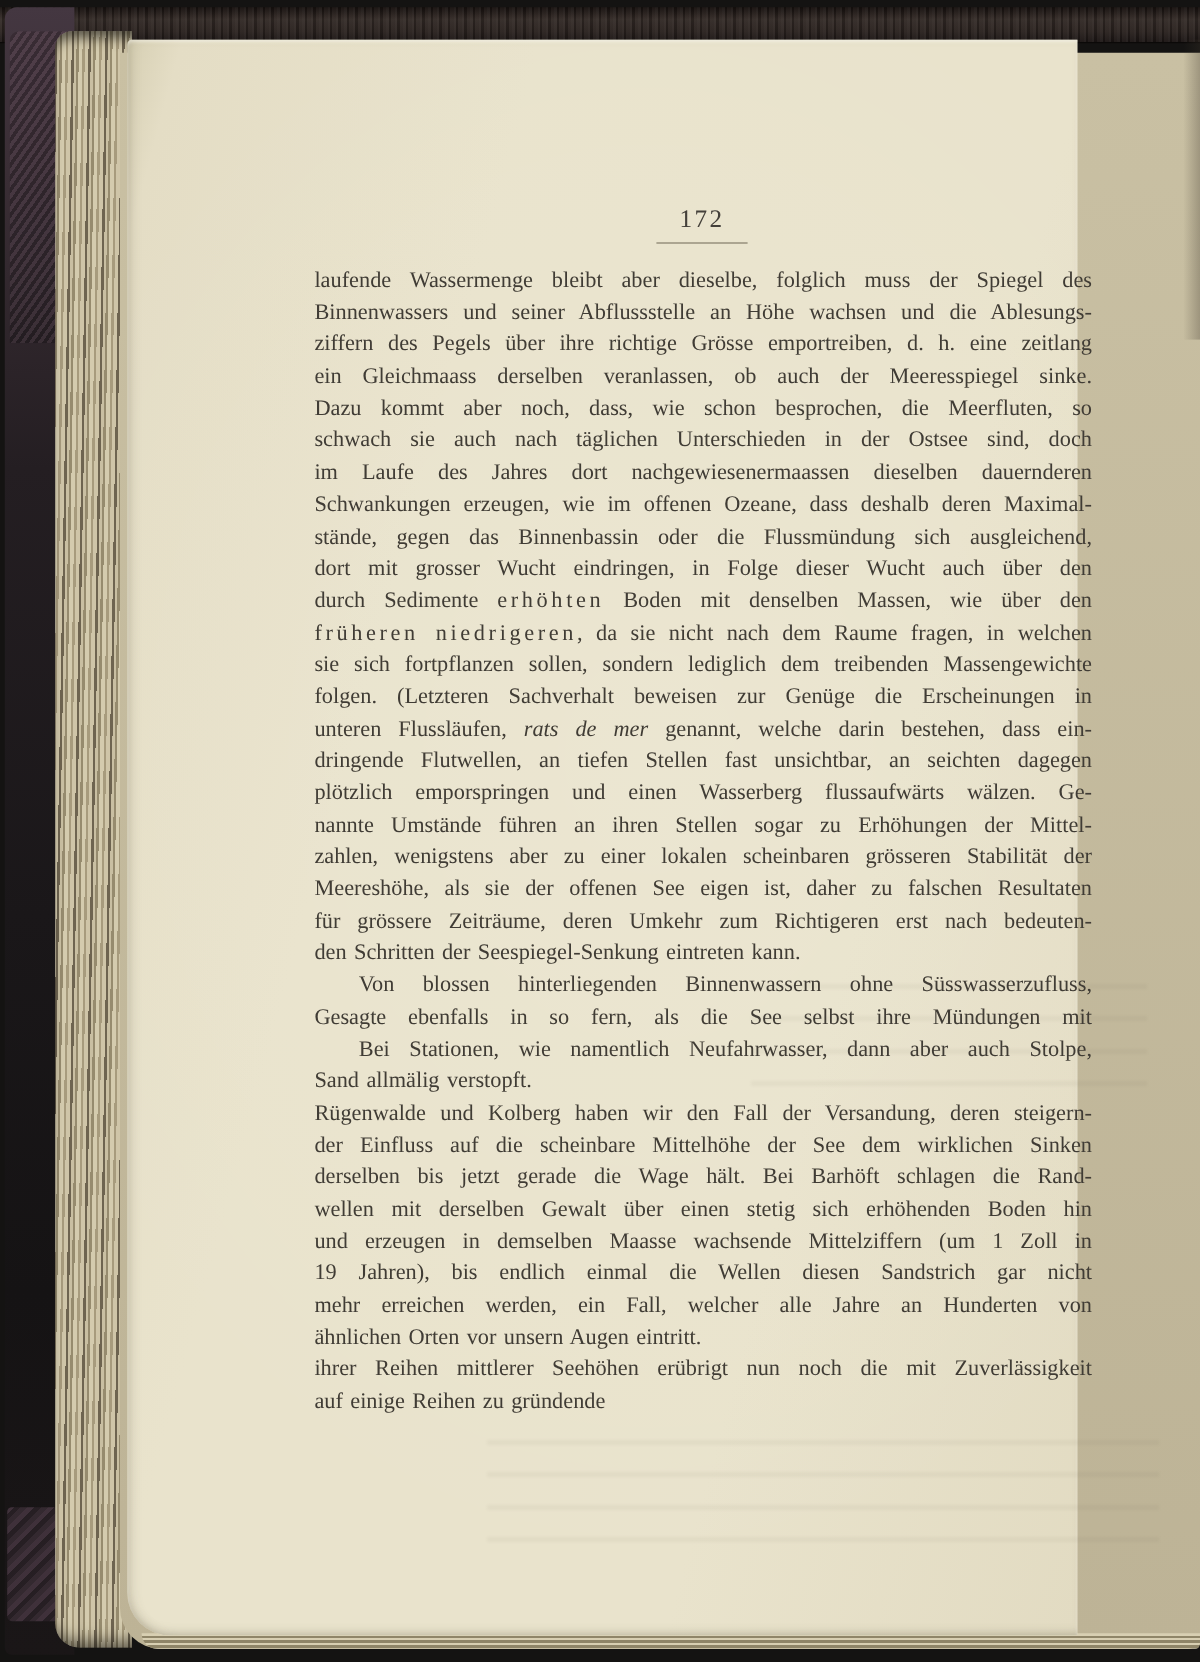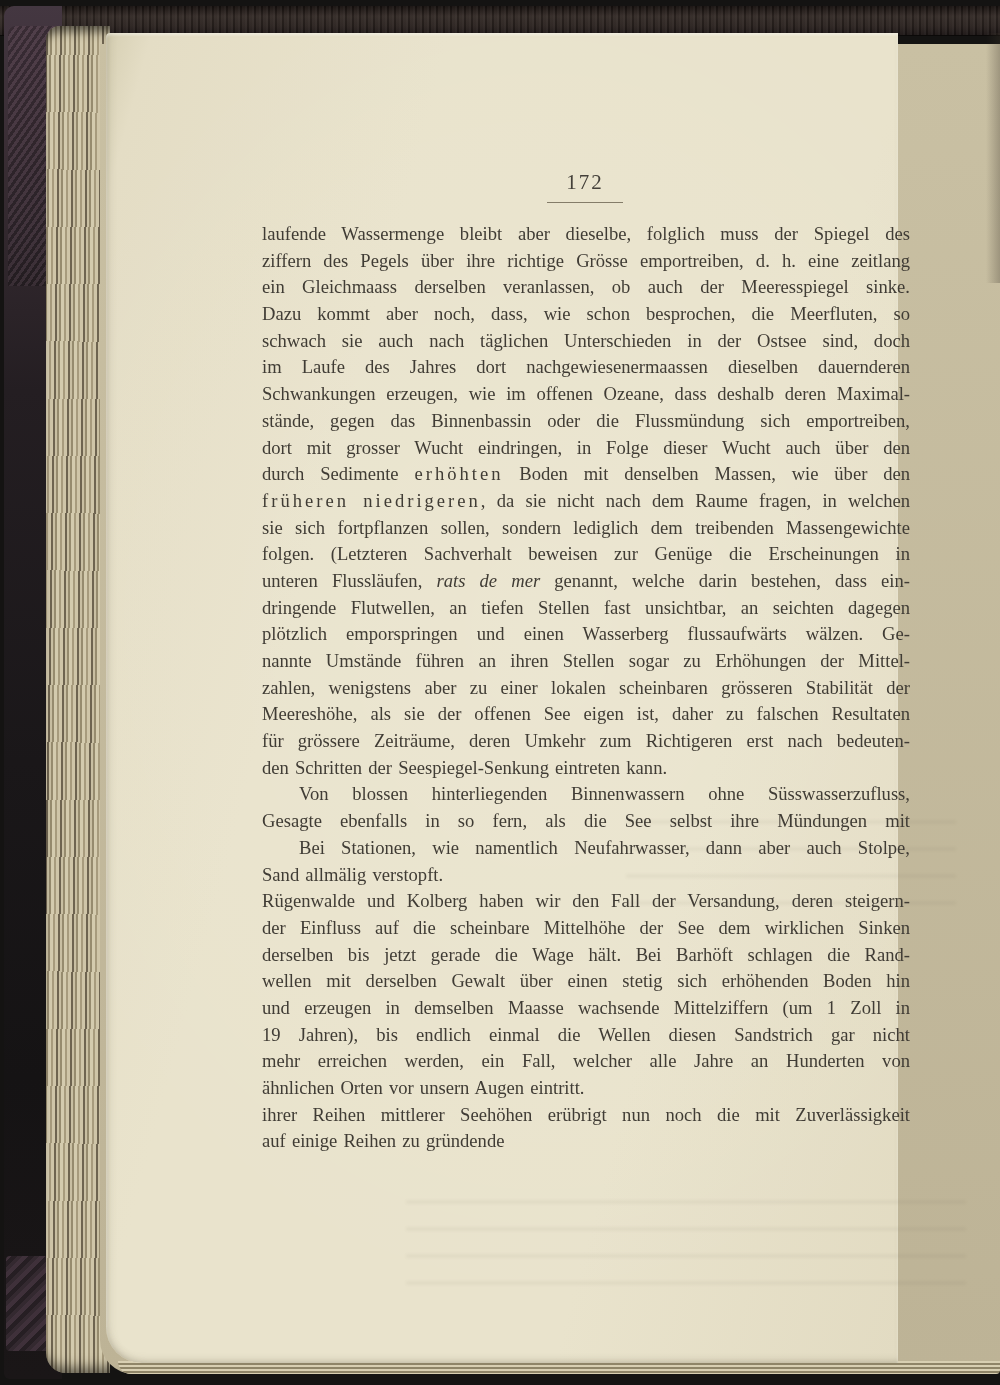--- a/index.html
+++ b/index.html
@@ -105,27 +105,28 @@
   <div class="ghost g1"></div>
   <div class="ghost g2"></div>
 
   <div class="folio">
     <div class="num">172</div>
     <div class="rule"></div>
   </div>
 
   <div class="text-block">
       <div class="line"><span>laufende Wassermenge bleibt aber dieselbe, folglich muss der Spiegel des</span></div>
+      <div class="line"><span>Binnenwassers und seiner Abflussstelle an Höhe wachsen und die Ablesungs-</span></div>
       <div class="line"><span>ziffern des Pegels über ihre richtige Grösse emportreiben, d. h. eine zeitlang</span></div>
       <div class="line"><span>ein Gleichmaass derselben veranlassen, ob auch der Meeresspiegel sinke.</span></div>
       <div class="line"><span>Dazu kommt aber noch, dass, wie schon besprochen, die Meerfluten, so</span></div>
       <div class="line"><span>schwach sie auch nach täglichen Unterschieden in der Ostsee sind, doch</span></div>
       <div class="line"><span>im Laufe des Jahres dort nachgewiesenermaassen dieselben dauernderen</span></div>
       <div class="line"><span>Schwankungen erzeugen, wie im offenen Ozeane, dass deshalb deren Maximal-</span></div>
-      <div class="line"><span>stände, gegen das Binnenbassin oder die Flussmündung sich emportreiben,</span></div>
+      <div class="line"><span>stände, gegen das Binnenbassin oder die Flussmündung sich ausgleichend,</span></div>
       <div class="line"><span>dort mit grosser Wucht eindringen, in Folge dieser Wucht auch über den</span></div>
       <div class="line"><span>durch Sedimente </span><span class="spaced">erhöhten</span><span> Boden mit denselben Massen, wie über den</span></div>
       <div class="line"><span class="spaced">früheren niedrigeren</span><span>, da sie nicht nach dem Raume fragen, in welchen</span></div>
       <div class="line"><span>sie sich fortpflanzen sollen, sondern lediglich dem treibenden Massengewichte</span></div>
       <div class="line"><span>folgen.  (Letzteren Sachverhalt beweisen zur Genüge die Erscheinungen in</span></div>
       <div class="line"><span>unteren Flussläufen, </span><span class="it">rats de mer</span><span> genannt, welche darin bestehen, dass ein-</span></div>
       <div class="line"><span>dringende Flutwellen, an tiefen Stellen fast unsichtbar, an seichten dagegen</span></div>
       <div class="line"><span>plötzlich emporspringen und einen Wasserberg flussaufwärts wälzen.  Ge-</span></div>
       <div class="line"><span>nannte Umstände führen an ihren Stellen sogar zu Erhöhungen der Mittel-</span></div>
       <div class="line"><span>zahlen, wenigstens aber zu einer lokalen scheinbaren grösseren Stabilität der</span></div>

